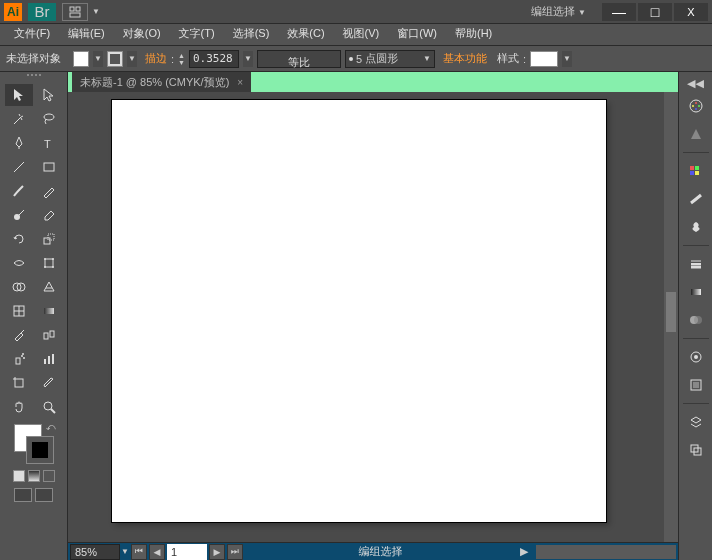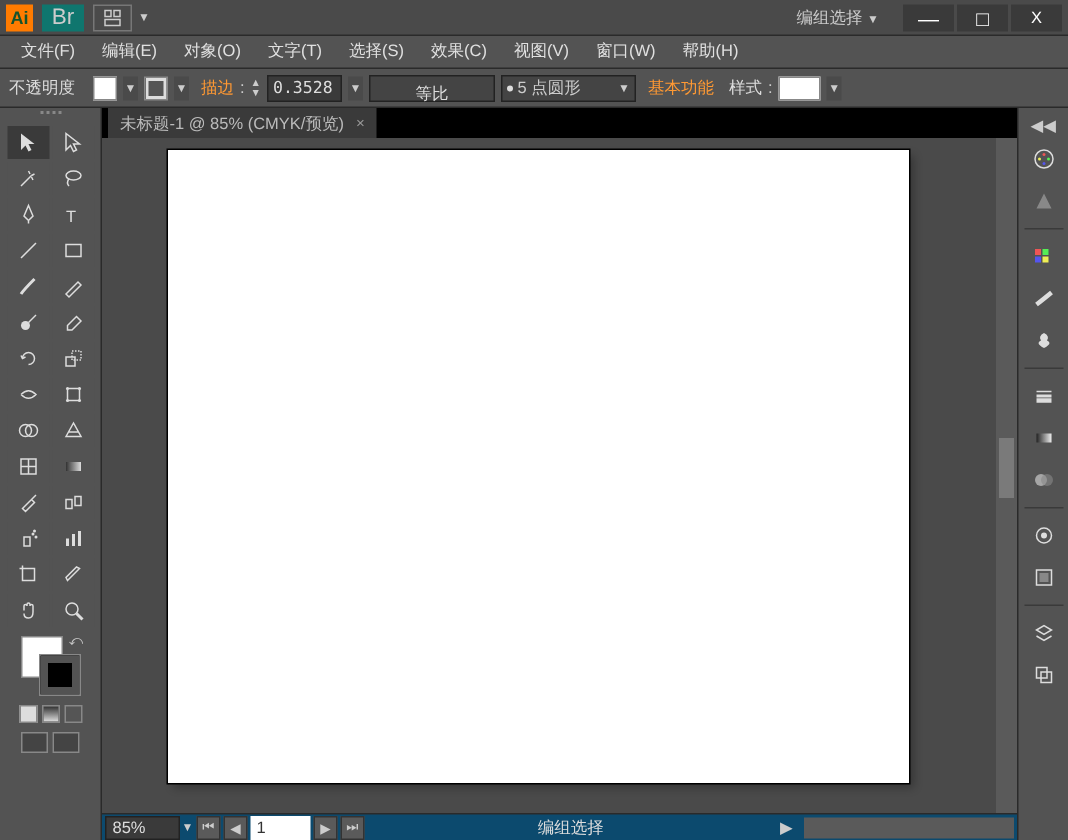--- a/index.html
+++ b/index.html
@@ -46,21 +46,21 @@
 .color-swatches { margin-top: 6px; position: relative; width: 40px; height: 40px; }
 .fill-sw { position: absolute; left: 0; top: 0; width: 28px; height: 28px; background: #fff; border: 1px solid #888; }
 .stroke-sw { position: absolute; right: 0; bottom: 0; width: 28px; height: 28px; background: #000; border: 1px solid #888; box-shadow: inset 0 0 0 5px #535353; }
 .mini-swap { position: absolute; right: -2px; top: -2px; font-size: 9px; color: #ccc; }
 .mode-row { display: flex; gap: 3px; margin-top: 6px; }
 .mode-btn { width: 12px; height: 12px; border: 1px solid #888; }
 .screen-row { display: flex; gap: 3px; margin-top: 6px; }
 .screen-btn { width: 18px; height: 14px; border: 1px solid #888; background: #444; }
 
 .docarea { flex: 1; display: flex; flex-direction: column; background: #4a4a4a; }
-.doctab-row { height: 20px; background: #000000; display: flex; align-items: flex-end; padding-left: 4px; }
+.doctab-row { height: 20px; background: #86efac; display: flex; align-items: flex-end; padding-left: 4px; }
 .doctab { height: 20px; background: #3a3a3a; padding: 2px 8px; display: flex; align-items: center; gap: 8px; color: #bbb; }
 .doctab .x { color: #999; cursor: pointer; font-size: 10px; }
 .canvas-wrap { flex: 1; background: #4a4a4a; display: flex; position: relative; overflow: hidden; }
 .canvas { background: #fff; width: 494px; height: 422px; margin-left: 44px; margin-top: 8px; box-shadow: 0 0 0 1px #000, 3px 3px 6px rgba(0,0,0,0.3); }
 .vscroll { position: absolute; right: 0; top: 0; bottom: 0; width: 14px; background: #5a5a5a; }
 .vscroll-thumb { position: absolute; left: 2px; right: 2px; top: 200px; height: 40px; background: #7a7a7a; }
 
 .statusbar { height: 18px; background: #0c4a6e; display: flex; align-items: center; border-top: 1px solid #2a2a2a; }
 .zoom-box { width: 50px; height: 16px; background: #3a3a3a; border: 1px solid #222; color: #ddd; padding-left: 4px; margin-left: 2px; display:flex; align-items:center; }
 .nav-btn { width: 16px; height: 16px; background: #5a5a5a; border: 1px solid #333; display: flex; align-items: center; justify-content: center; color: #ccc; font-size: 9px; margin-left: 2px; cursor: pointer; }
@@ -103,21 +103,21 @@
   <div class="menu-item">对象(O)</div>
   <div class="menu-item">文字(T)</div>
   <div class="menu-item">选择(S)</div>
   <div class="menu-item">效果(C)</div>
   <div class="menu-item">视图(V)</div>
   <div class="menu-item">窗口(W)</div>
   <div class="menu-item">帮助(H)</div>
 </div>
 
 <div class="controlbar">
-  <span class="sel-label">不透明度</span>
+  <span class="sel-label">未选择对象</span>
   <div class="swatch white"></div>
   <div class="dropdown-arrow">▼</div>
   <div class="swatch stroke-outline"></div>
   <div class="dropdown-arrow">▼</div>
   <span class="orange-label">描边</span>:
   <div style="display:flex;flex-direction:column;gap:0;">
     <span style="font-size:7px;color:#ccc;cursor:pointer;">▲</span>
     <span style="font-size:7px;color:#ccc;cursor:pointer;">▼</span>
   </div>
   <input class="stroke-input" value="0.3528" style="">

